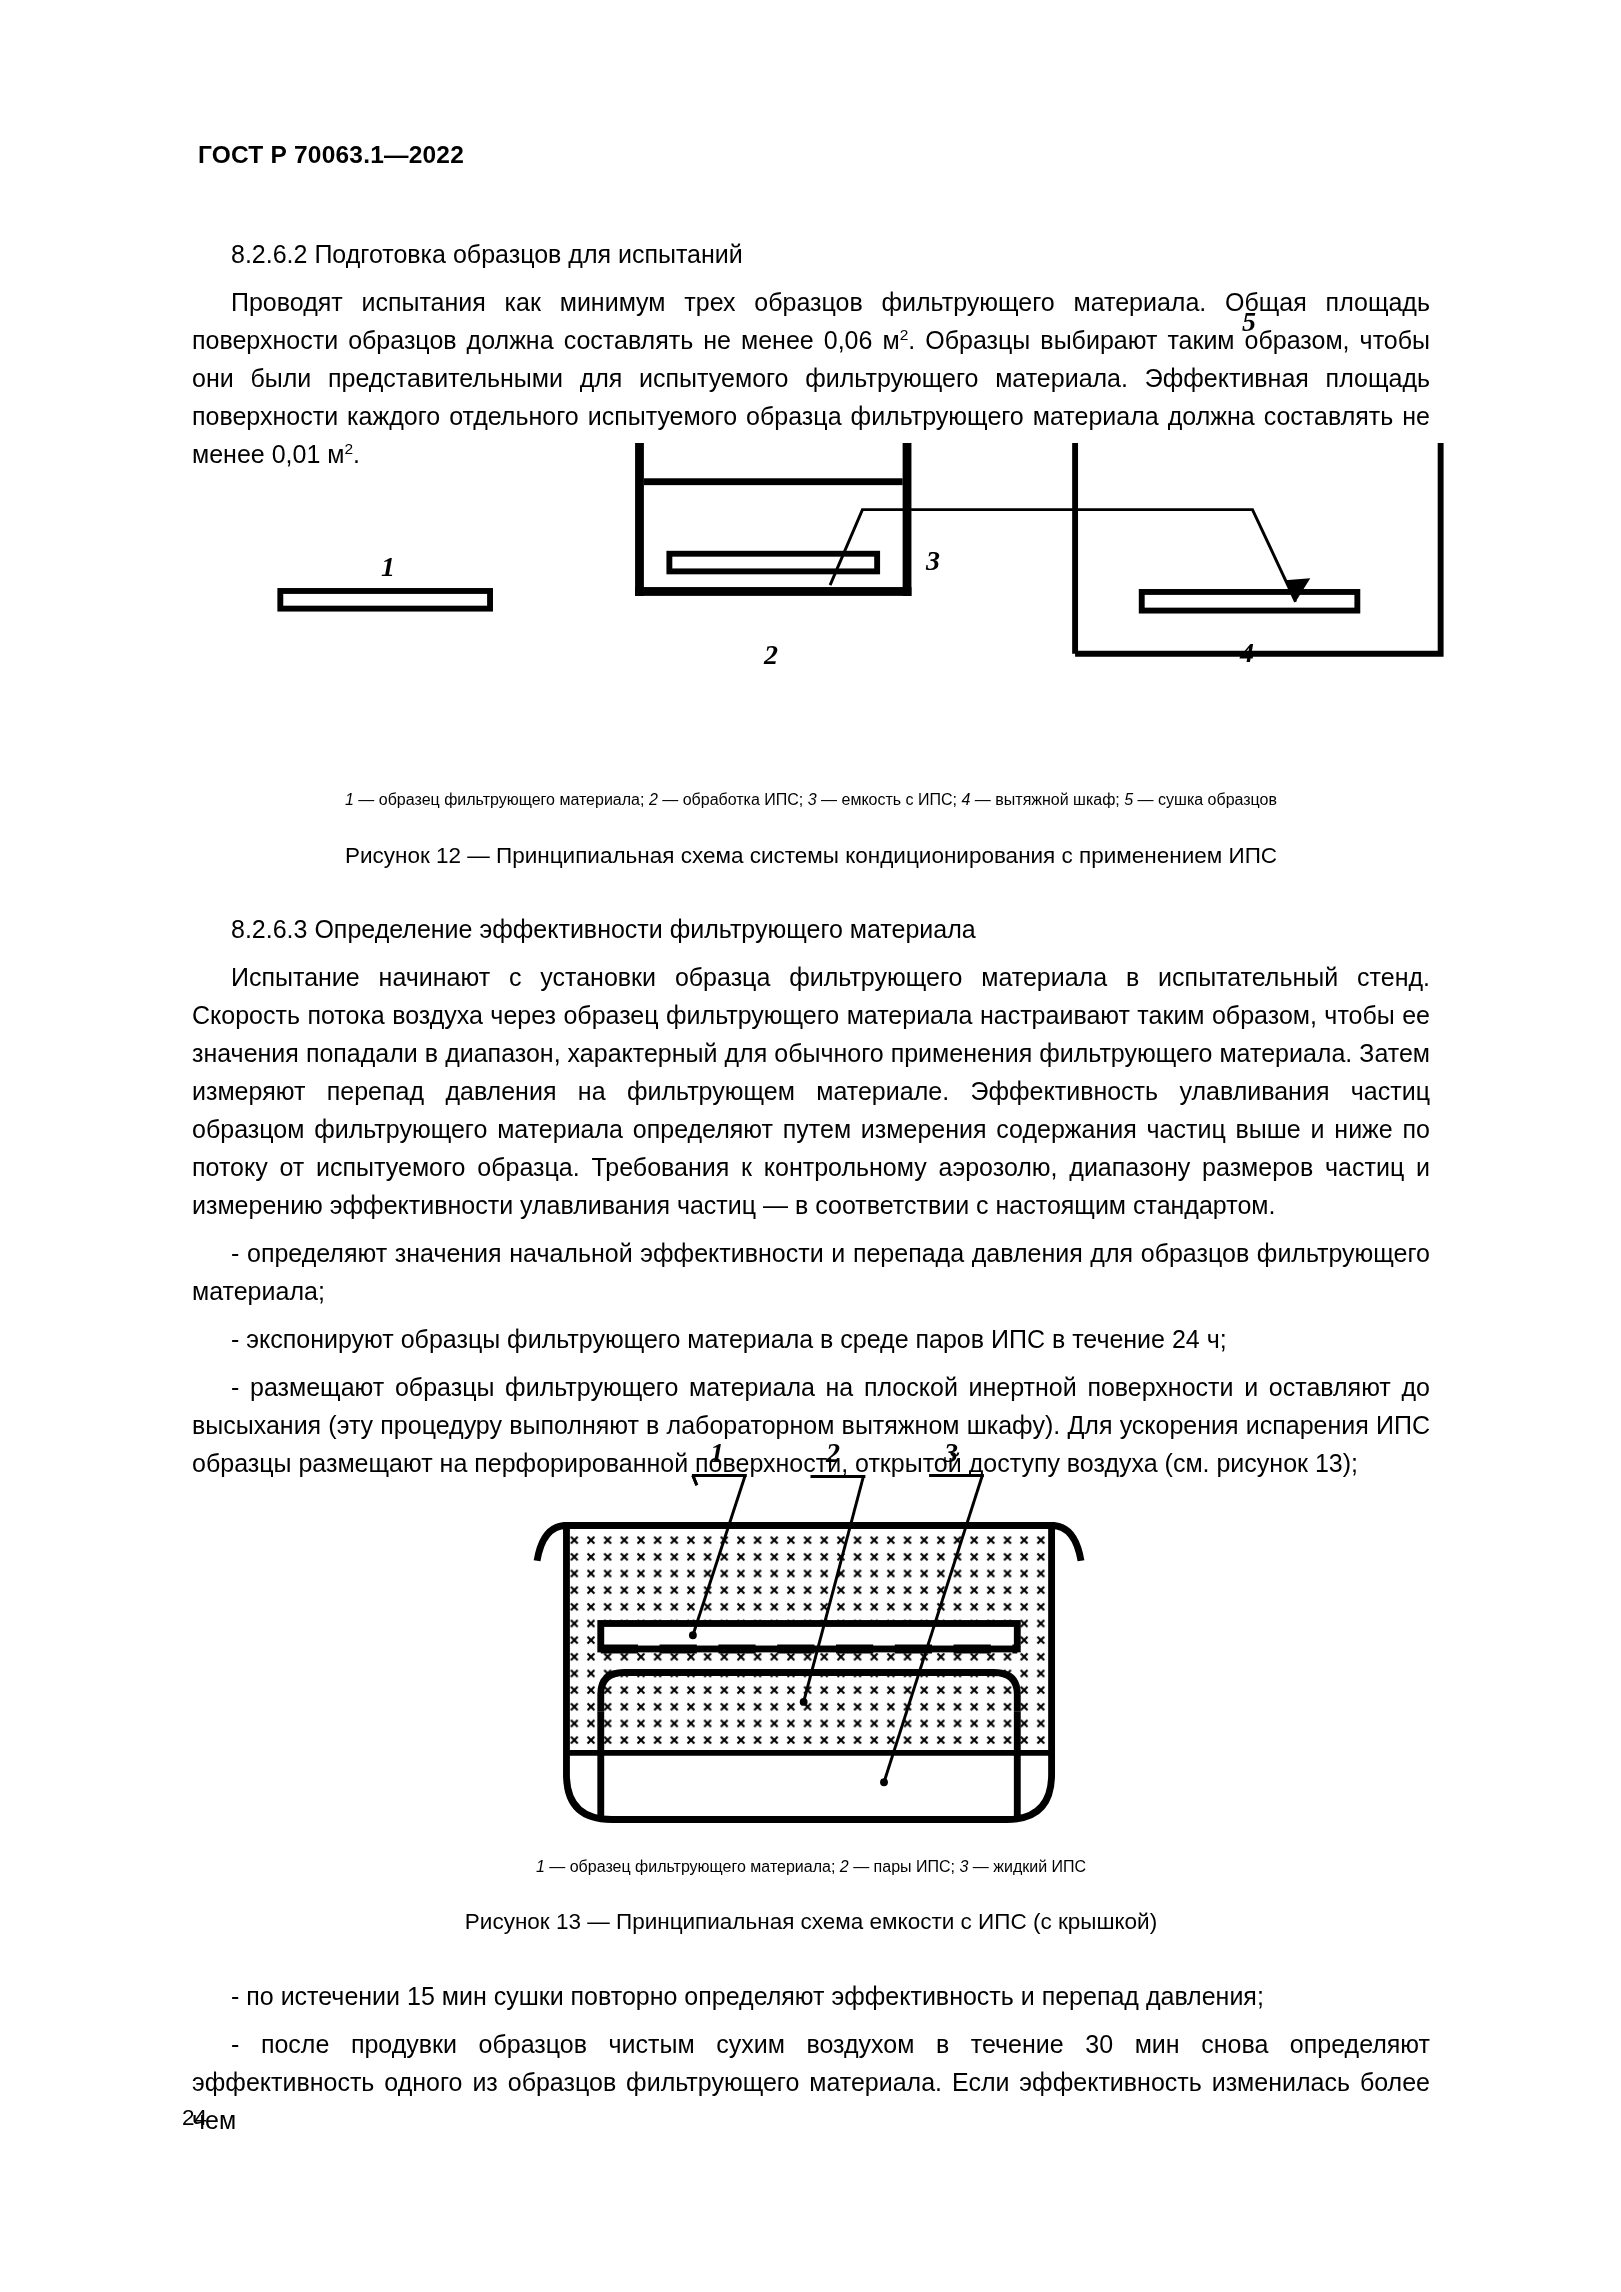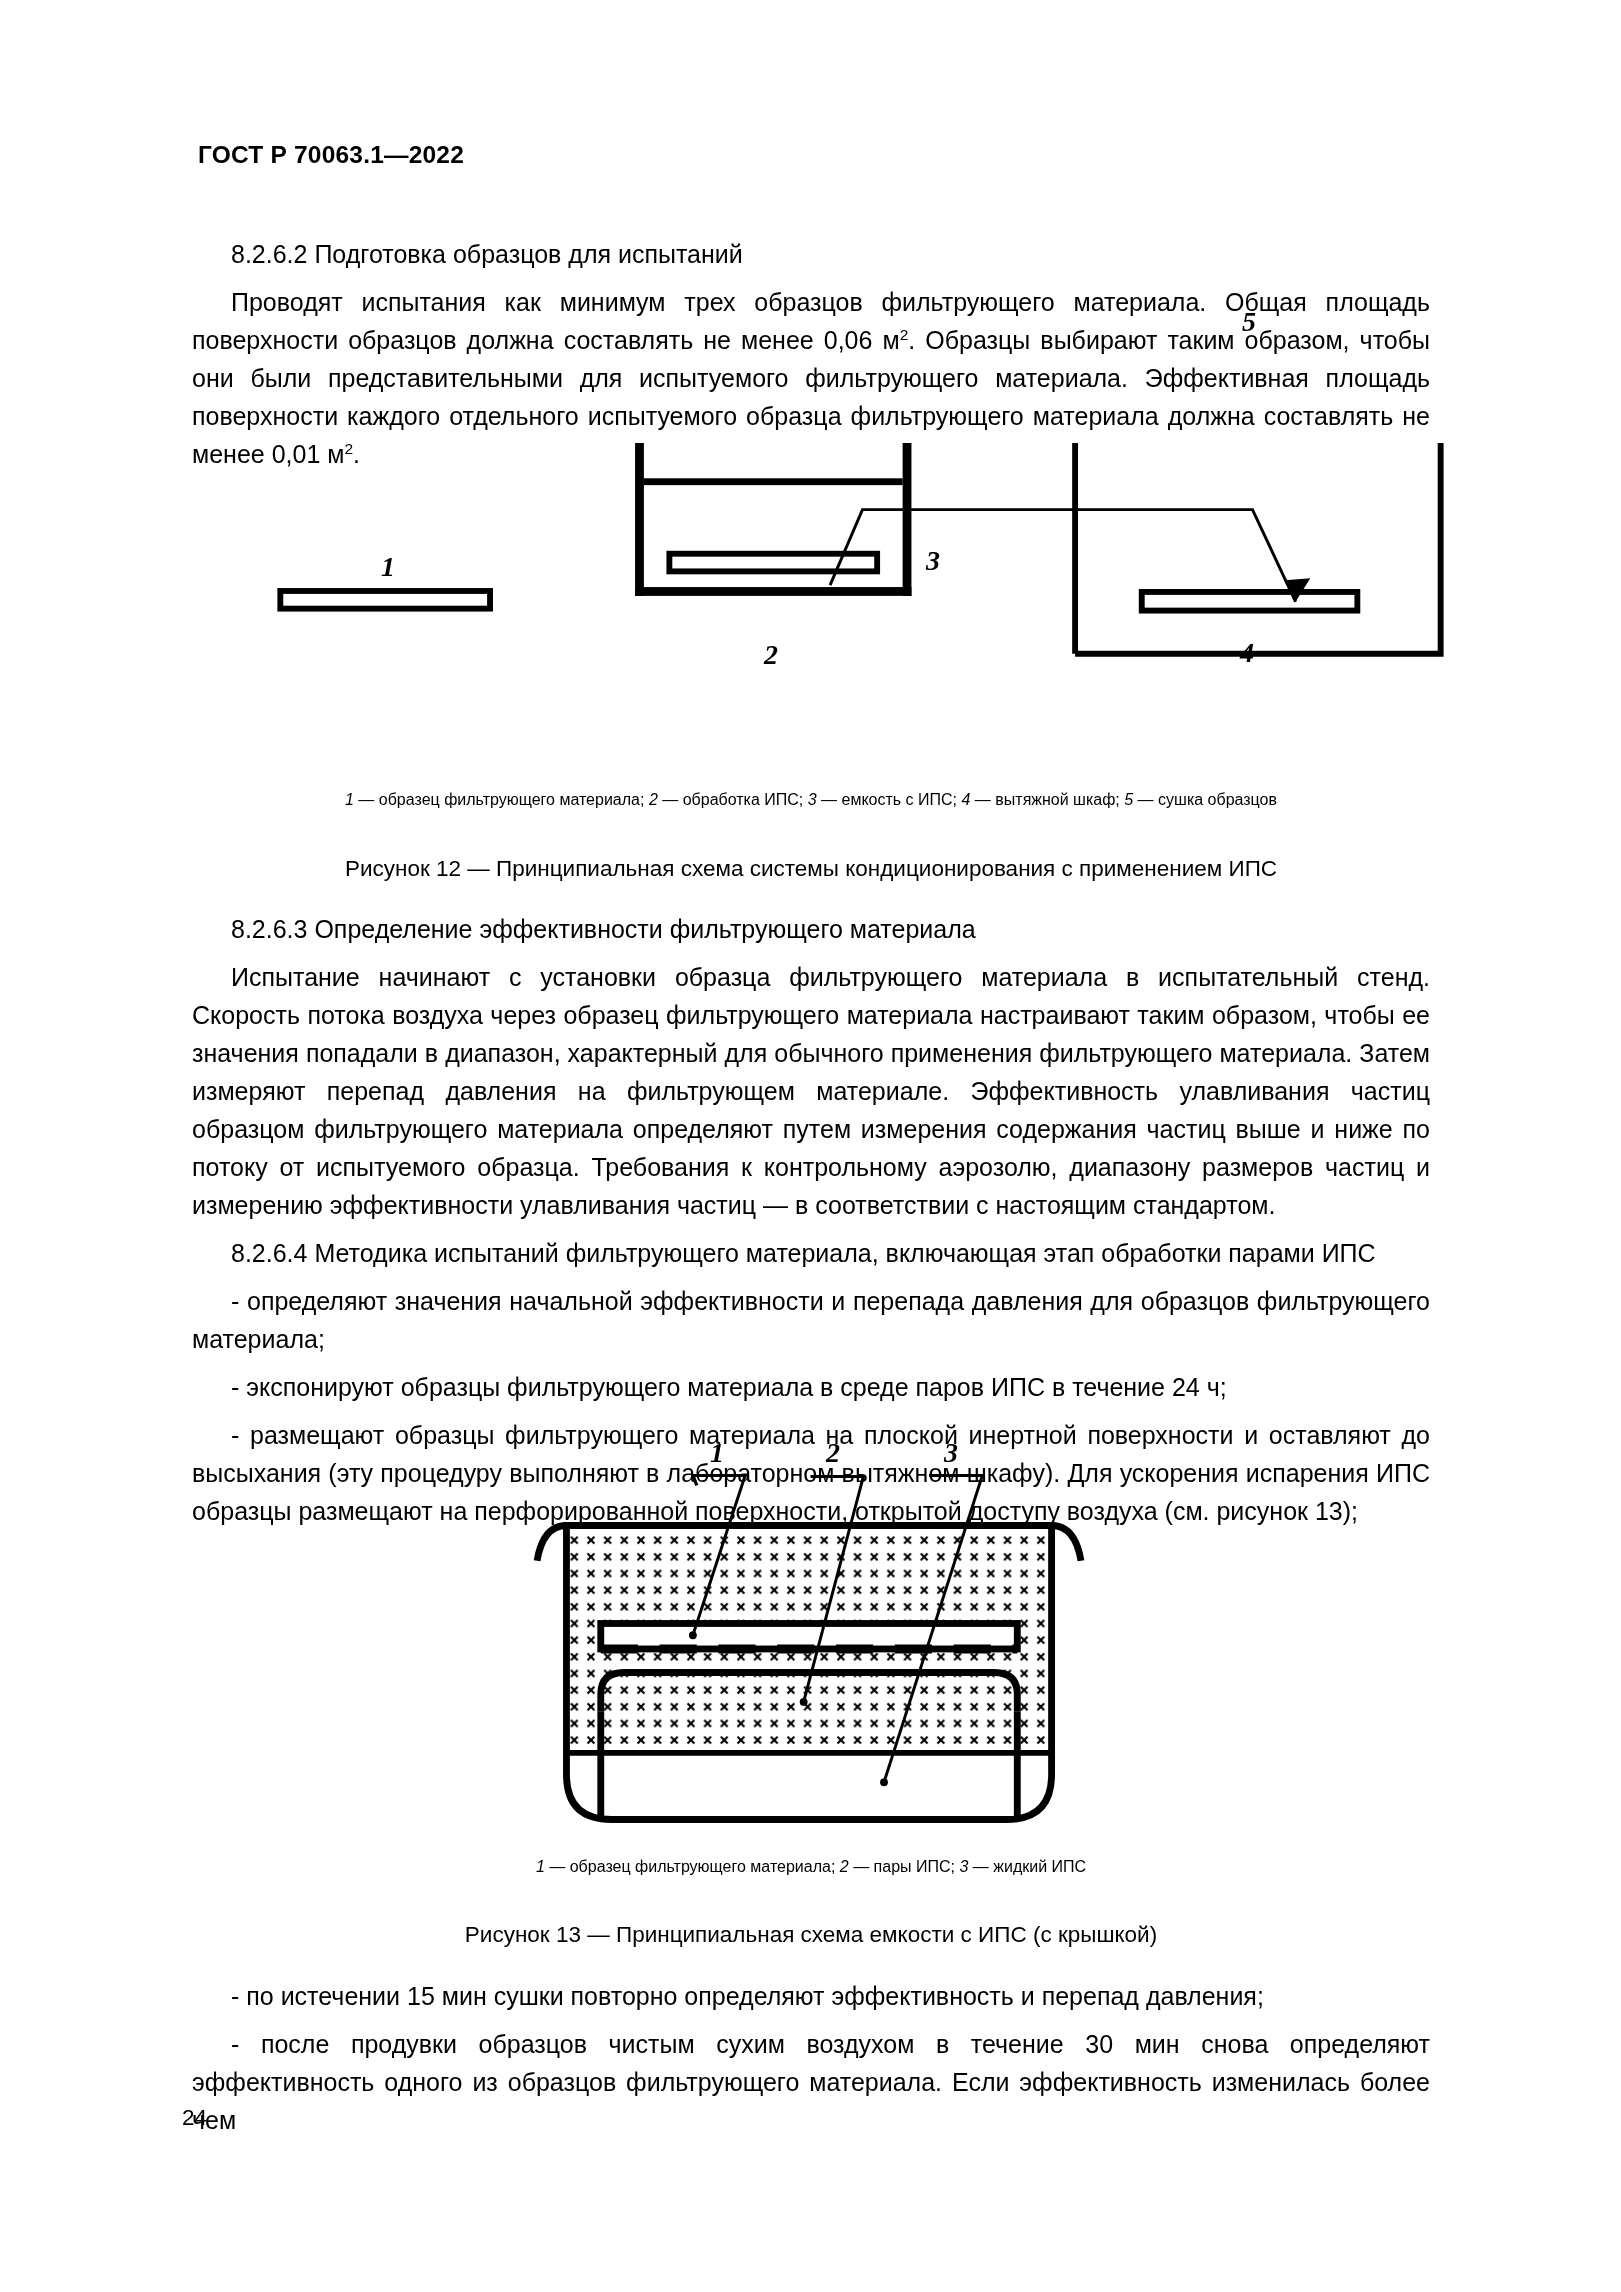--- a/index.html
+++ b/index.html
@@ -55,21 +55,21 @@
     line-height: 0;
   }
   .fig-legend {
     margin: 12px;
     font-size: 16px;
     line-height: 27.4px;
     text-align: center;
   }
   .fig-legend i { font-style: italic; }
   .fig-caption {
-    margin: 16px;
+    margin: 3px;
     font-size: 22.5px;
     line-height: 33px;
     text-align: center;
   }
 
   
   .fig12-wrap {
     position: absolute;
     left: 0px;
     top: 443px;
@@ -168,21 +168,20 @@
     <p class="fig-legend"><i>1</i><span> — образец фильтрующего материала; </span><i>2</i><span> — обработка ИПС; </span><i>3</i><span> — емкость с ИПС; </span><i>4</i><span> — вытяжной шкаф; </span><i>5</i><span> — сушка образцов</span></p>
   </div>
 
   <div style="position:absolute; left:182px; top:836px; width:1258px;">
     <p class="fig-caption">Рисунок 12 — Принципиальная схема системы кондиционирования с применением ИПС</p>
   </div>
 
   <div class="content" style="top:900px;">
     <p class="body-text indent">8.2.6.3 Определение эффективности фильтрующего материала</p>
     <p class="body-text indent">Испытание начинают с установки образца фильтрующего материала в испытательный стенд. Скорость потока воздуха через образец фильтрующего материала настраивают таким образом, чтобы ее значения попадали в диапазон, характерный для обычного применения фильтрующего материала. Затем измеряют перепад давления на фильтрующем материале. Эффективность улавливания частиц образцом фильтрующего материала определяют путем измерения содержания частиц выше и ниже по потоку от испытуемого образца. Требования к контрольному аэрозолю, диапазону размеров частиц и измерению эффективности улавливания частиц — в соответствии с настоящим стандартом.</p>
-    <p class="body-text indent">8.2.6.4 Методика испытаний фильтрующего материала, включающая этап обработки парами ИПС</p>
     <p class="body-text indent">- определяют значения начальной эффективности и перепада давления для образцов фильтрующего материала;</p>
     <p class="body-text indent">- экспонируют образцы фильтрующего материала в среде паров ИПС в течение 24 ч;</p>
     <p class="body-text indent">- размещают образцы фильтрующего материала на плоской инертной поверхности и оставляют до высыхания (эту процедуру выполняют в лабораторном вытяжном шкафу). Для ускорения испарения ИПС образцы размещают на перфорированной поверхности, открытой доступу воздуха (см. рисунок 13);</p>
   </div>
 
   <div class="fig13-wrap">
     <svg class="fig13" width="1621" height="446" viewBox="0 0 1654 455">
       <defs>
 
         <pattern id="xhatch" x="0" y="0" width="17" height="17" patternUnits="userSpaceOnUse">

